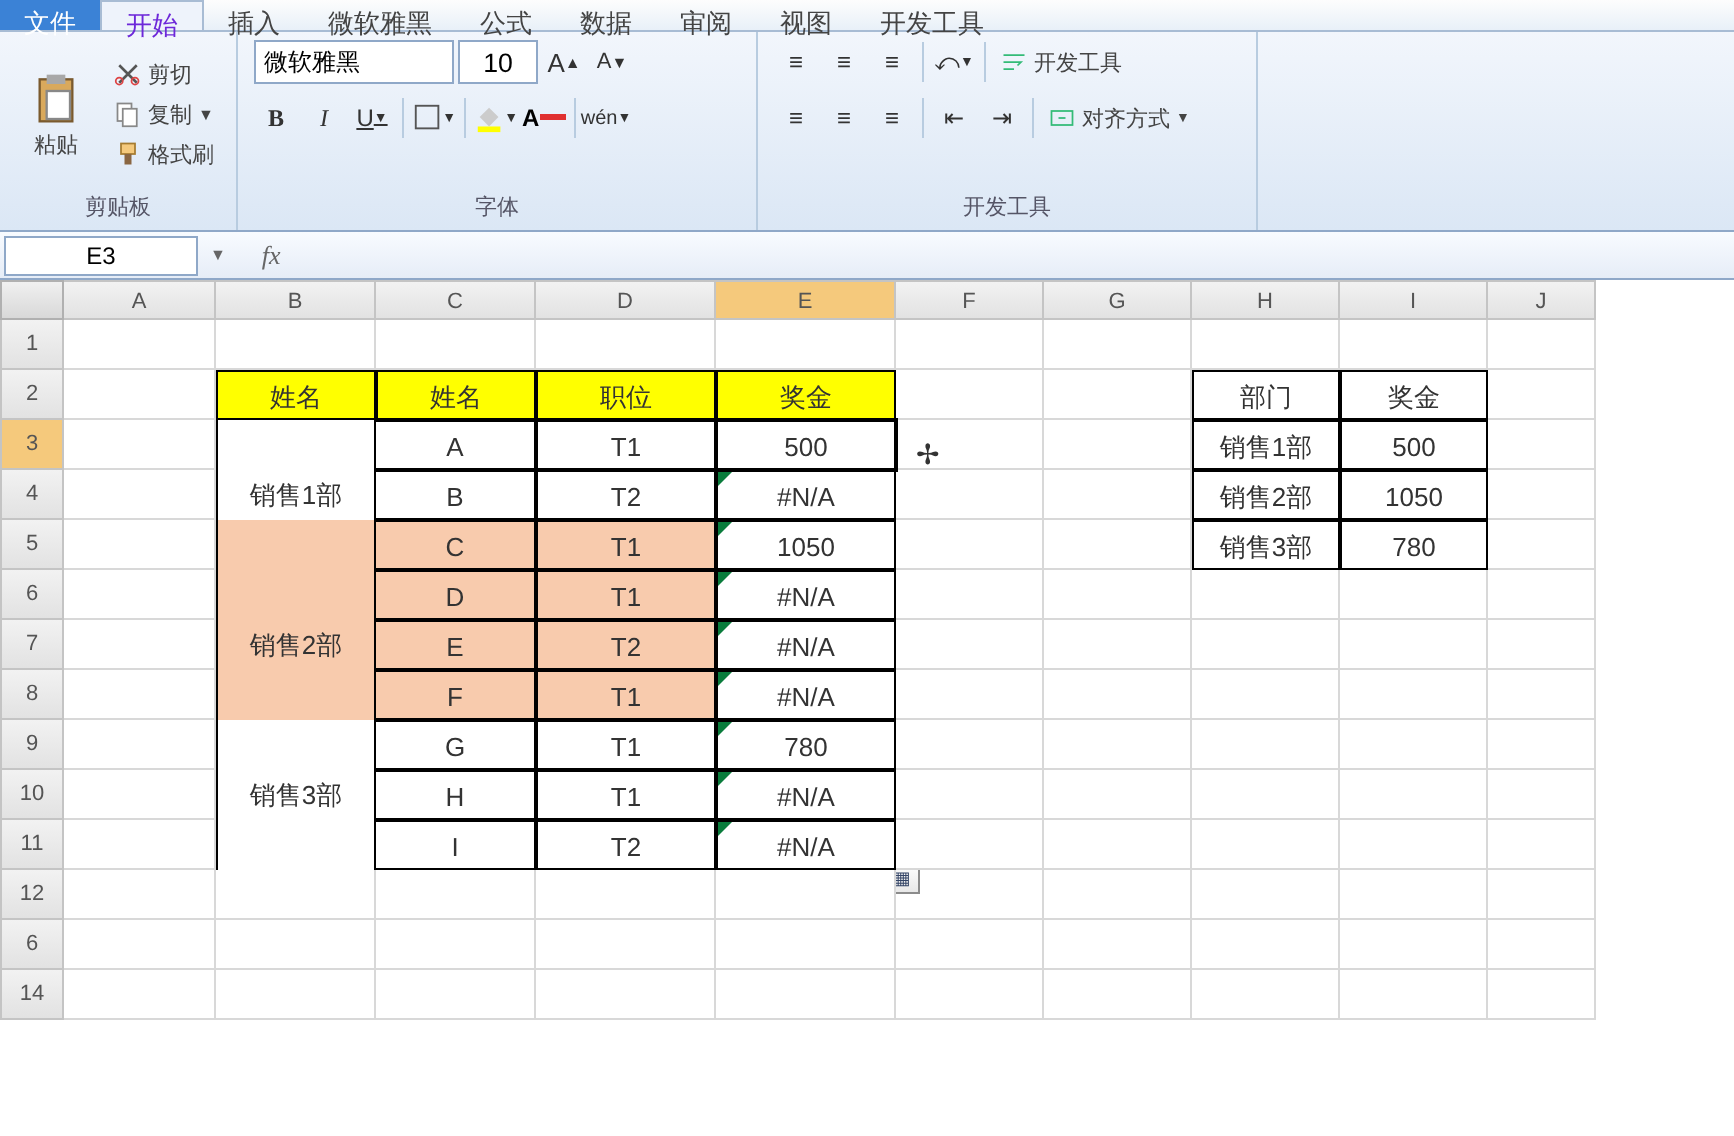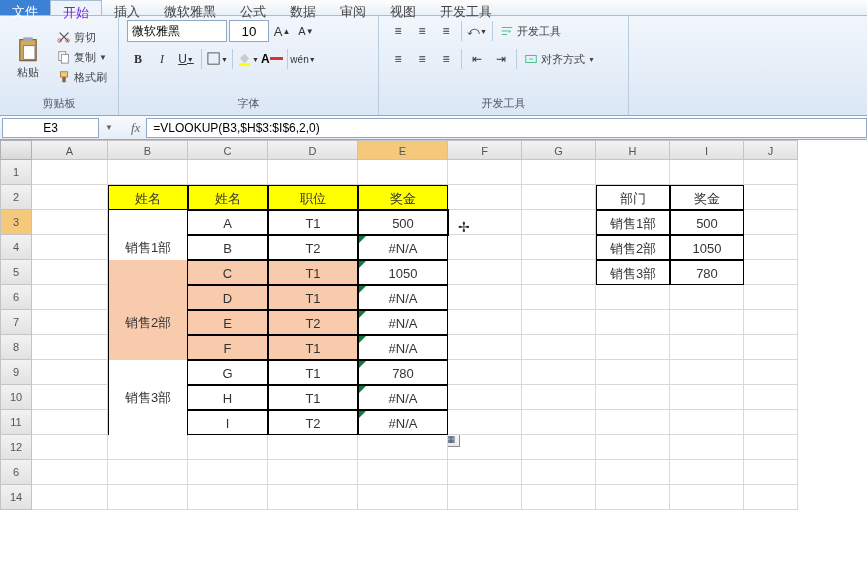--- a/index.html
+++ b/index.html
@@ -185,21 +185,20 @@
     <div class="group-label">开发工具</div>
   </div>
 
 </div>
 
 <div class="name-fx-bar">
   <input class="name-box" value="E3" style="">
   <span style="font-size:8px;padding:0 4px;color:#666">▼</span>
   <div class="fx-btns"></div>
   <span class="fx-label">fx</span>
-  <input class="formula-input" value="=VLOOKUP(B3,$H$3:$I$6,2,0)" style="">
 </div>
 
 <div class="sheet">
   <div class="rowhdrs">
     <div class="corner"></div>
     <div class="rowhdr">1</div>
     <div class="rowhdr">2</div>
     <div class="rowhdr sel">3</div>
     <div class="rowhdr">4</div>
     <div class="rowhdr">5</div>

